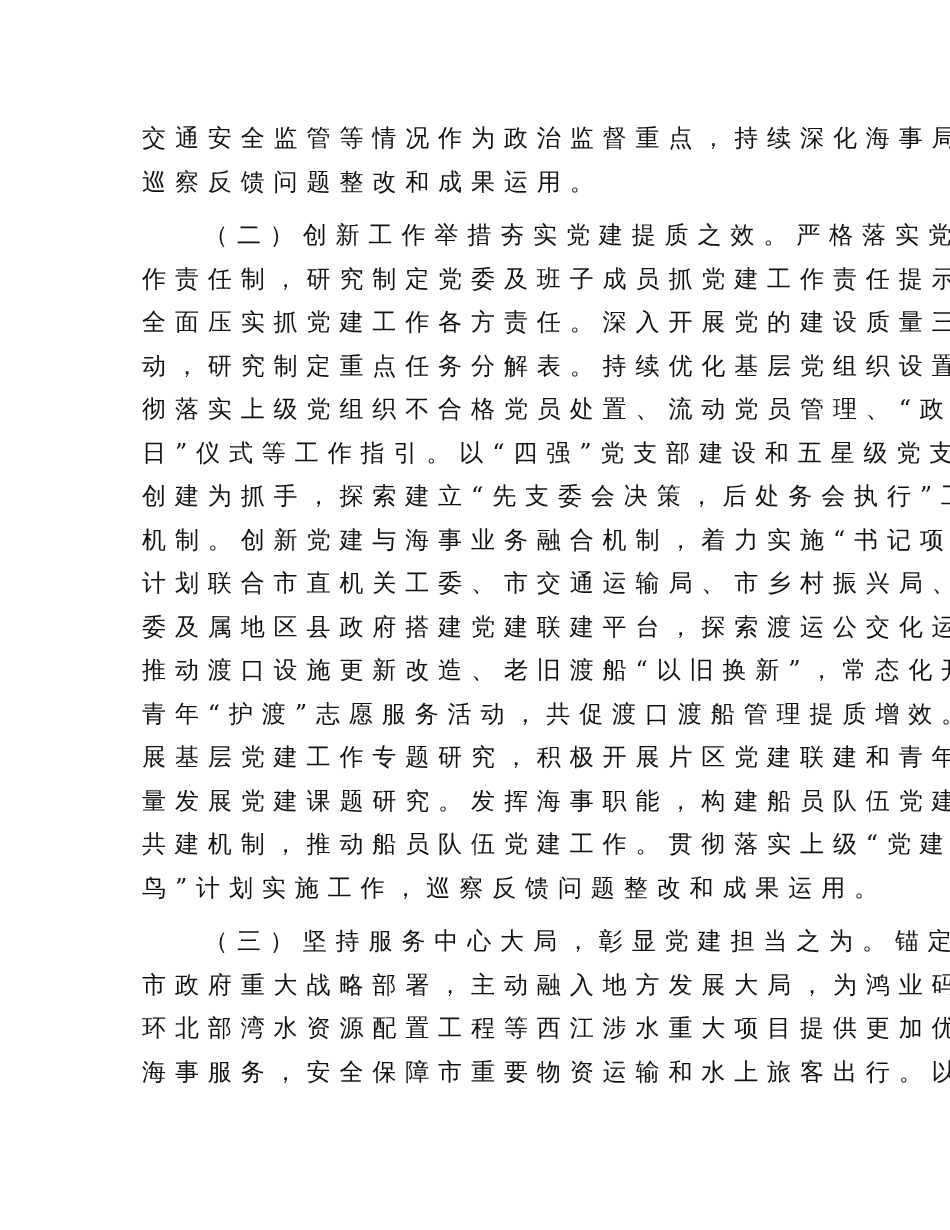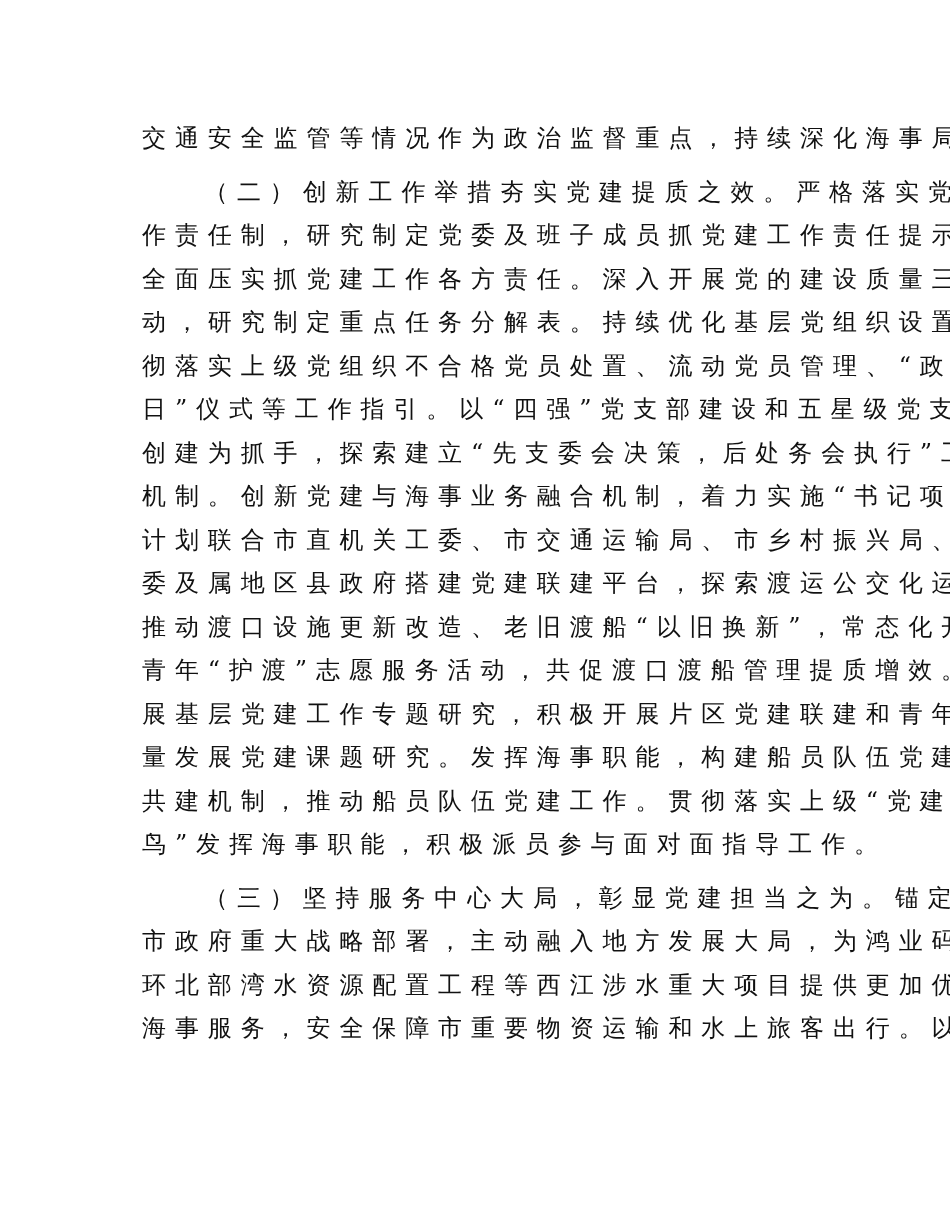--- a/index.html
+++ b/index.html
@@ -36,39 +36,40 @@
       height: 43.5px;
     }
   </style>
 </head>
 <body>
 
 <div class="page">
 
   <div class="para">
     <span class="line">交通安全监管等情况作为政治监督重点，持续深化海事局党组</span>
+    <span class="line">巡察反馈问题整改和成果运用。</span>
   </div>
 
   <div class="para">
     <span class="line" style="padding-left:62px;">（二）创新工作举措夯实党建提质之效。严格落实党建工</span>
     <span class="line">作责任制，研究制定党委及班子成员抓党建工作责任提示清单，</span>
     <span class="line">全面压实抓党建工作各方责任。深入开展党的建设质量三年行</span>
     <span class="line">动，研究制定重点任务分解表。持续优化基层党组织设置，贯</span>
     <span class="line">彻落实上级党组织不合格党员处置、流动党员管理、“政治生</span>
     <span class="line">日”仪式等工作指引。以“四强”党支部建设和五星级党支部</span>
     <span class="line">创建为抓手，探索建立“先支委会决策，后处务会执行”工作</span>
     <span class="line">机制。创新党建与海事业务融合机制，着力实施“书记项目”，</span>
     <span class="line">计划联合市直机关工委、市交通运输局、市乡村振兴局、团市</span>
     <span class="line">委及属地区县政府搭建党建联建平台，探索渡运公交化运营，</span>
     <span class="line">推动渡口设施更新改造、老旧渡船“以旧换新”，常态化开展</span>
     <span class="line">青年“护渡”志愿服务活动，共促渡口渡船管理提质增效。开</span>
     <span class="line">展基层党建工作专题研究，积极开展片区党建联建和青年高质</span>
     <span class="line">量发展党建课题研究。发挥海事职能，构建船员队伍党建工作</span>
     <span class="line">共建机制，推动船员队伍党建工作。贯彻落实上级“党建啄木</span>
-    <span class="line">鸟”发挥海事职能，积极派员参与面对面指导工作。</span>
+    <span class="line">鸟”计划实施工作，巡察反馈问题整改和成果运用。</span>
   </div>
 
   <div class="para">
     <span class="line" style="padding-left:62px;">（三）坚持服务中心大局，彰显党建担当之为。锚定市委</span>
     <span class="line">市政府重大战略部署，主动融入地方发展大局，为鸿业码头、</span>
     <span class="line">环北部湾水资源配置工程等西江涉水重大项目提供更加优质的</span>
     <span class="line">海事服务，安全保障市重要物资运输和水上旅客出行。以点带</span>
   </div>
 
 </div>

